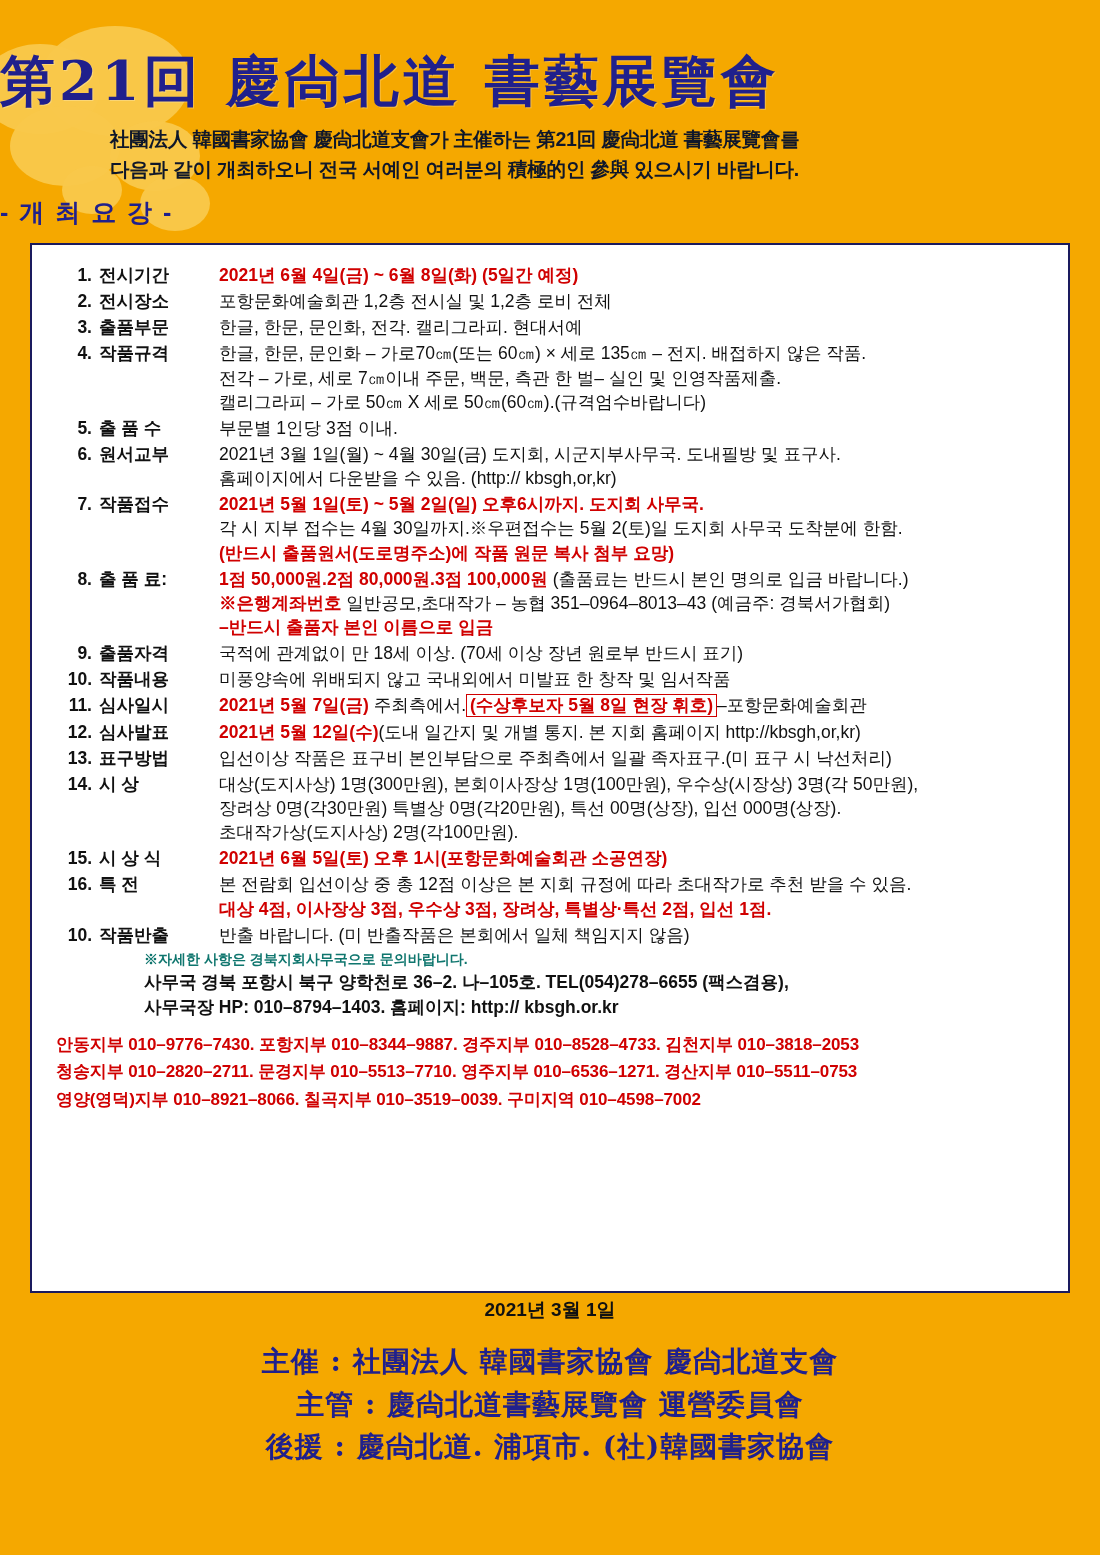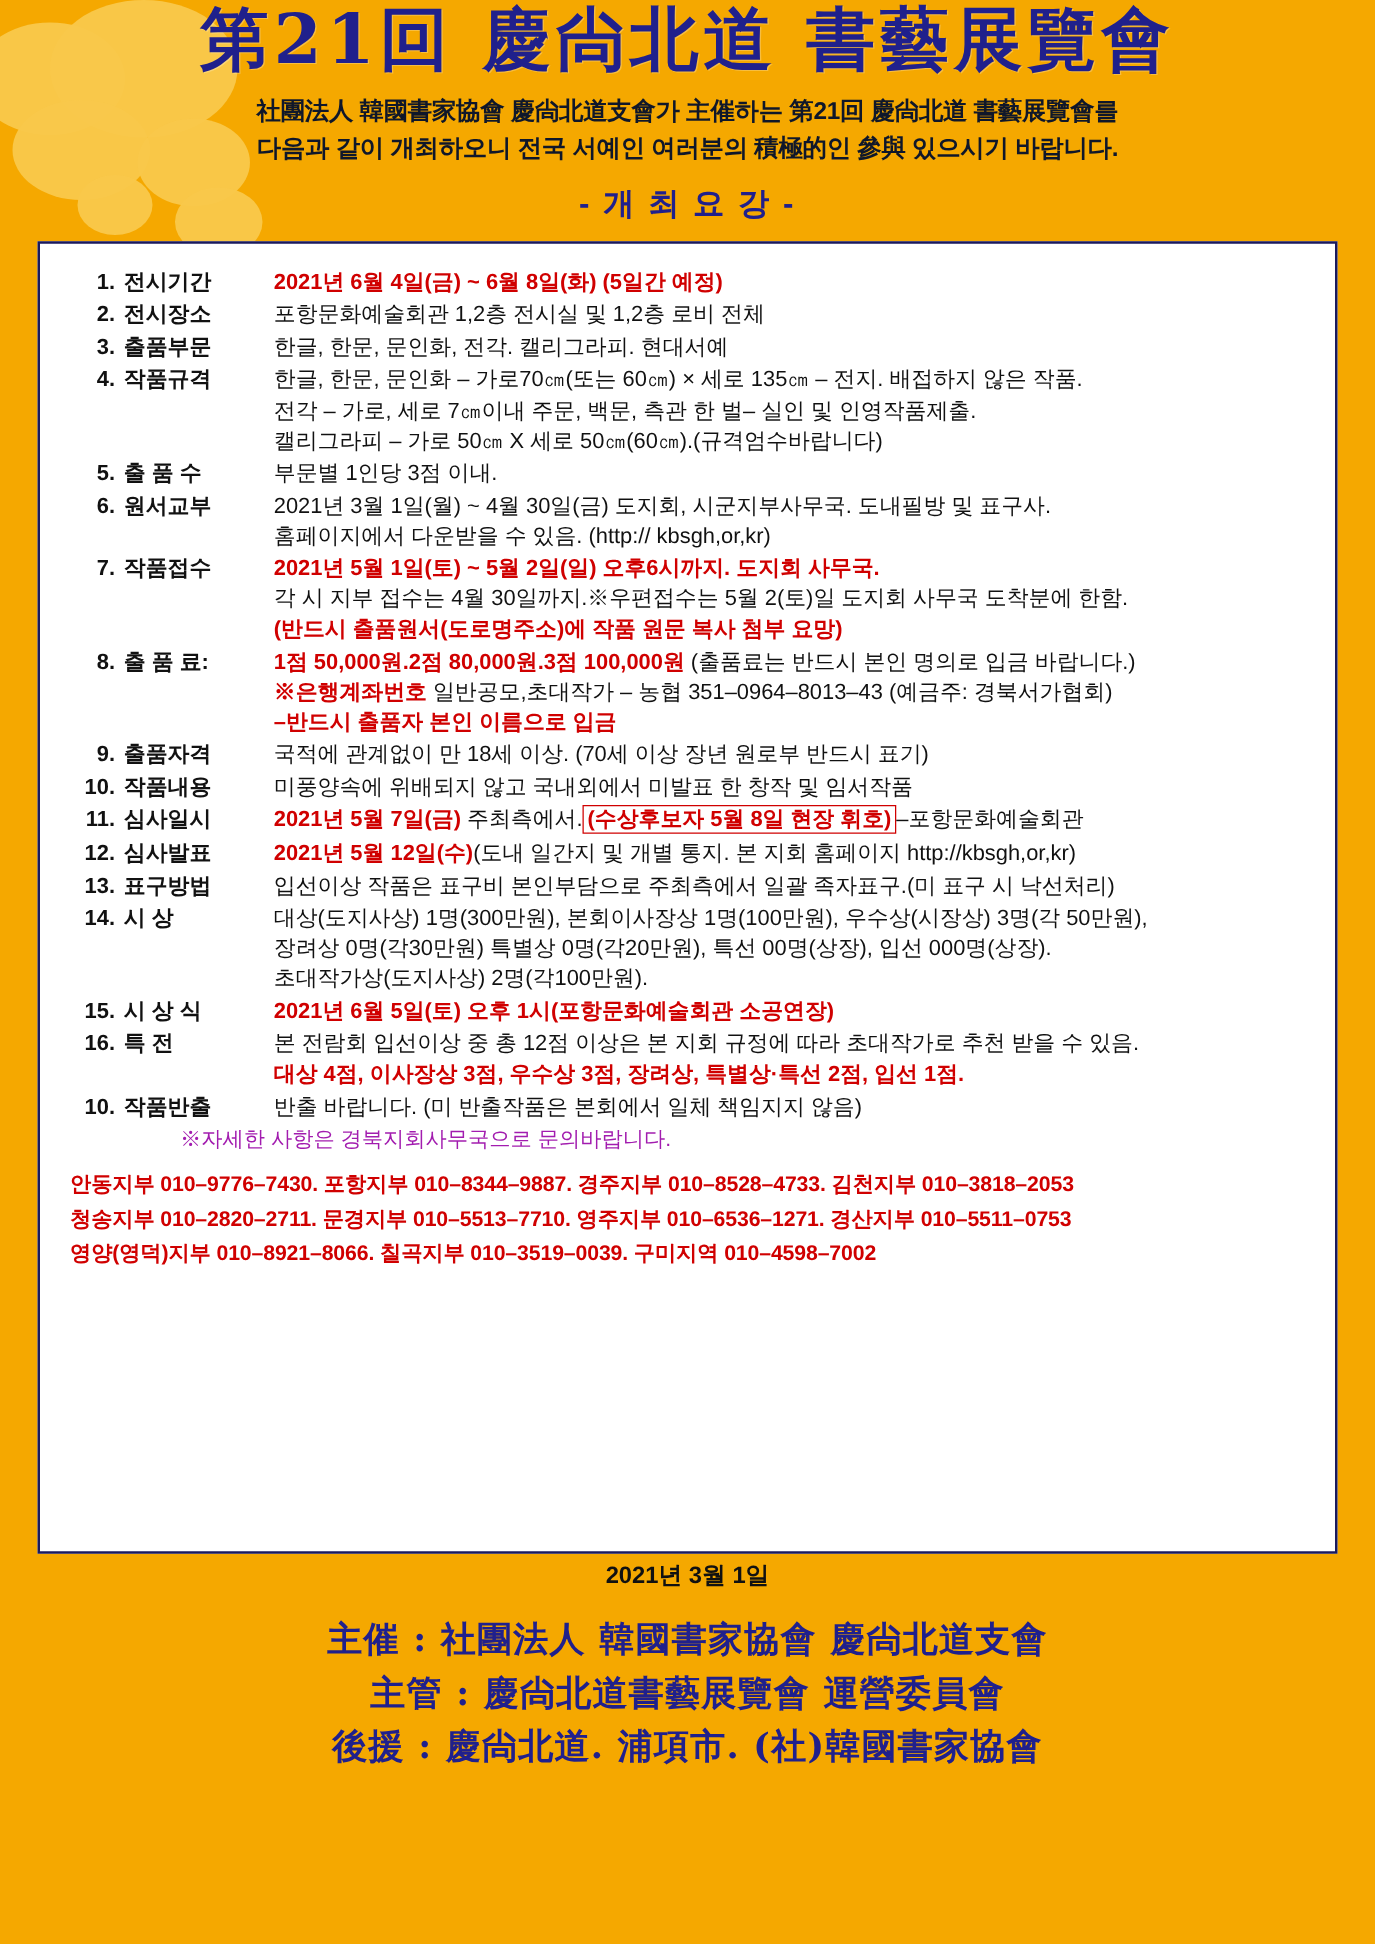--- a/index.html
+++ b/index.html
@@ -30,21 +30,22 @@
   .cloud.c1 { left: -20px; top: 18px; width: 120px; height: 90px; }
   .cloud.c2 { left: 40px; top: 0px; width: 150px; height: 110px; }
   .cloud.c3 { left: 10px; top: 80px; width: 110px; height: 80px; }
   .cloud.c4 { left: 110px; top: 95px; width: 90px; height: 70px; }
   .cloud.c5 { left: 140px; top: 150px; width: 70px; height: 55px; }
   .cloud.c6 { left: 62px; top: 140px; width: 60px; height: 48px; }
 
   .header {
     position: relative;
     z-index: 3;
-    text-align: center;
+    padding-top: 24px;
+    margin-top: 26px;
   }
   .main-title {
     font-family: "DejaVu Serif", "Liberation Serif", serif;
     font-weight: bold;
     font-size: 55px;
     color: #20208C;
     letter-spacing: 4px;
     margin: 0;
     line-height: 1.12;
     text-shadow: 1px 1px 0 rgba(255,255,255,0.25);
@@ -130,23 +131,23 @@
   }
   .office {
     padding-left: 96px;
     font-size: 17.5px;
     font-weight: bold;
     color: #111;
     line-height: 1.45;
   }
   .notice-strong {
     padding-left: 96px;
-    color: #a21caf;
-    font-weight: normal;
-    font-size: 17px;
+    color: #0f766e;
+    font-weight: bold;
+    font-size: 14px;
     line-height: 1.5;
   }
 
   .date-line {
     text-align: center;
     margin-top: 4px;
     font-size: 19px;
     font-weight: bold;
     color: #111;
     position: relative;
@@ -315,20 +316,24 @@
         <li class="item">
           <span class="num">10.</span>
           <span class="lbl">작품반출</span>
           <span class="body">
             <span class="line"><span>반출 바랍니다. (미 반출작품은 본회에서 일체 책임지지 않음)</span></span>
           </span>
         </li>
       </ol>
 
     <div class="notice-strong">※자세한 사항은 경북지회사무국으로 문의바랍니다.</div>
+    <div class="office">
+      <div>사무국  경북 포항시 북구 양학천로 36–2. 나–105호.  TEL(054)278–6655 (팩스겸용),</div>
+      <div>사무국장 HP: 010–8794–1403.       홈페이지: http:// kbsgh.or.kr</div>
+    </div>
 
     <div class="contacts">
       <div class="crow">안동지부 010–9776–7430.  포항지부 010–8344–9887.  경주지부 010–8528–4733.  김천지부 010–3818–2053</div>
       <div class="crow">청송지부 010–2820–2711.  문경지부 010–5513–7710.  영주지부 010–6536–1271.  경산지부 010–5511–0753</div>
       <div class="crow">영양(영덕)지부 010–8921–8066.  칠곡지부 010–3519–0039.  구미지역 010–4598–7002</div>
     </div>
   </div>
 
   <div class="date-line">2021년 3월 1일</div>
 

